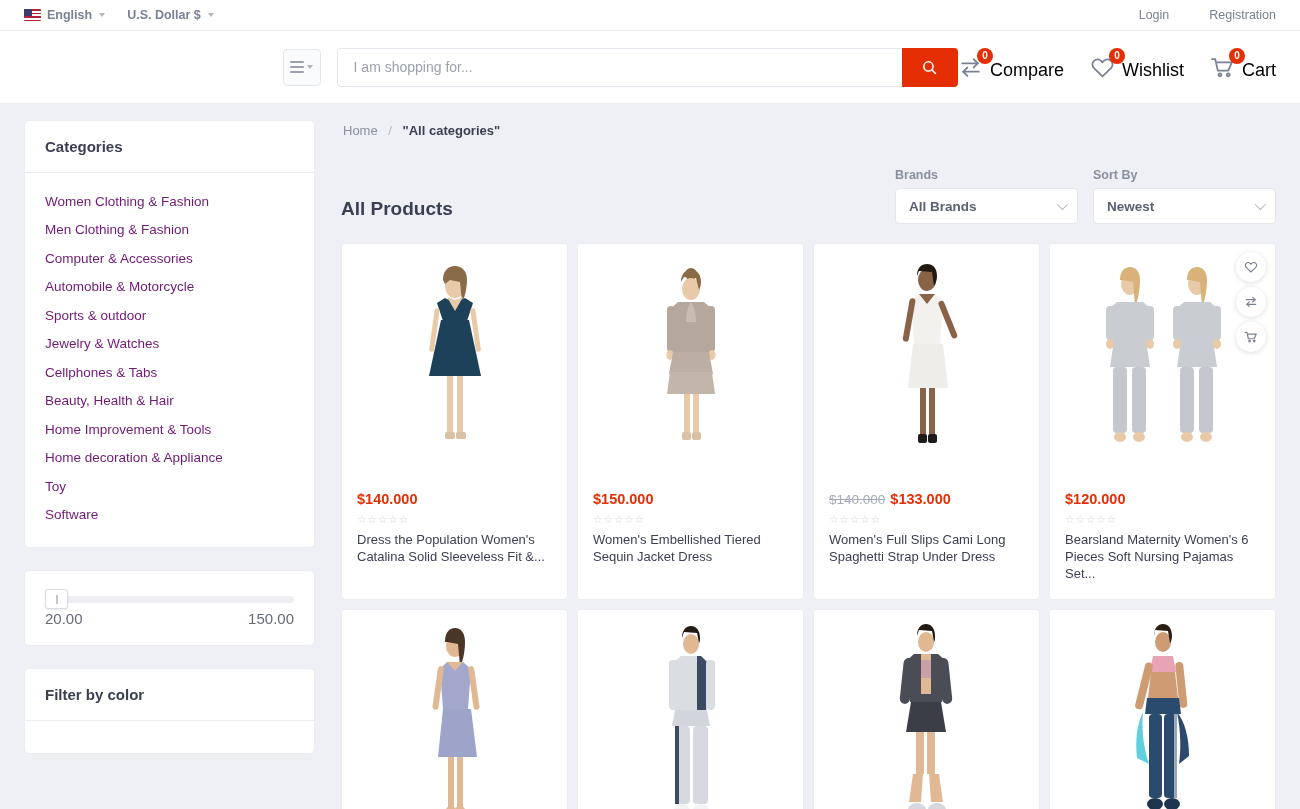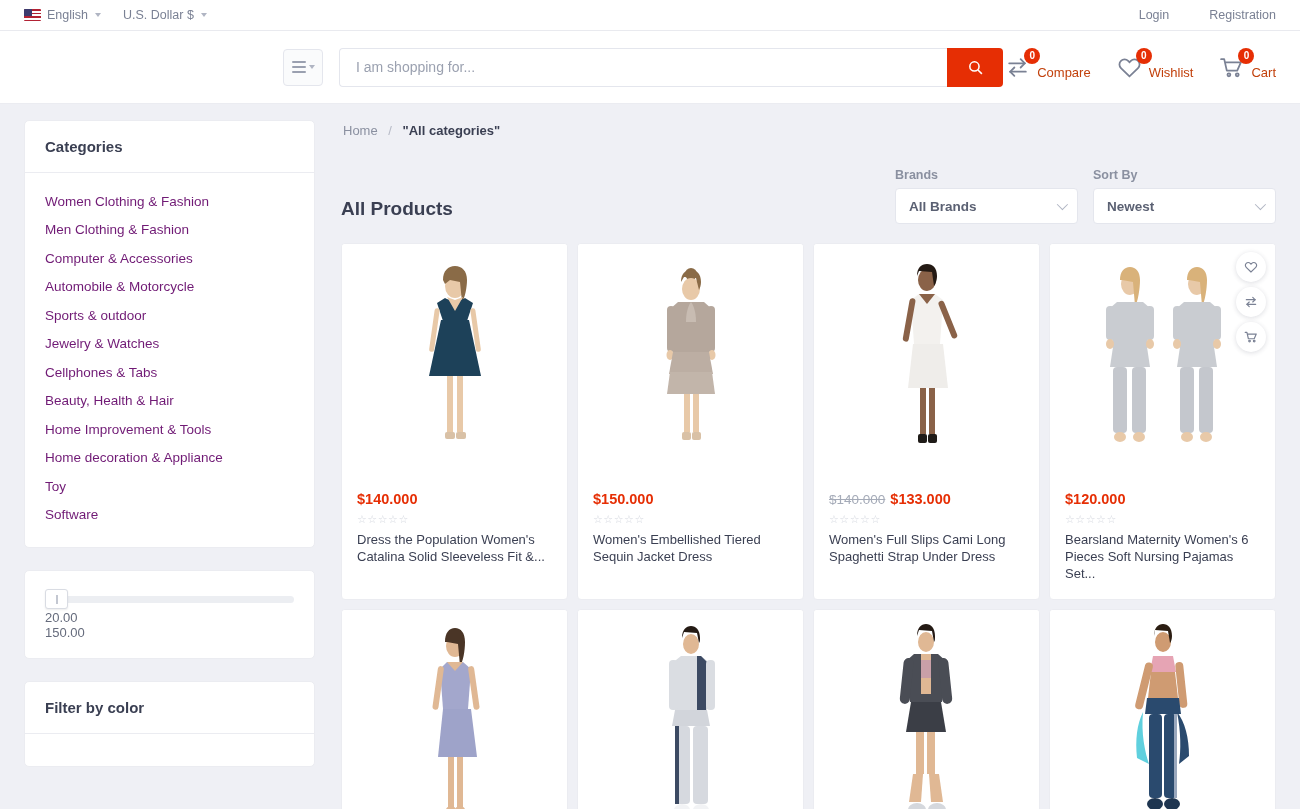--- a/index.html
+++ b/index.html
@@ -17,21 +17,21 @@
     background: #ffffff;
     border-bottom: 1px solid #e9eaef;
     display: flex;
     align-items: center;
     padding: 0 24px;
     font-size: 12.5px;
     color: #7a8194;
   }
   .topbar-left { display: flex; align-items: center; gap: 22px; }
   .topbar-right { margin-left: auto; display: flex; align-items: center; gap: 40px; }
-  .tb-item { display: flex; align-items: center; gap: 6px; cursor: pointer; color: #7a8194; }
+  .tb-item { display: flex; align-items: center; gap: 6px; cursor: pointer; color: #7a8194; font-weight: bold; }
   .flag {
     width: 17px; height: 12px; border-radius: 1px;
     background: linear-gradient(#b22234 0 15%, #fff 15% 30%, #b22234 30% 45%,
                 #fff 45% 60%, #b22234 60% 75%, #fff 75% 90%, #b22234 90% 100%);
     position: relative; flex: none; overflow: hidden;
   }
   .flag::before {
     content: ""; position: absolute; left: 0; top: 0;
     width: 8px; height: 7px; background: #3c3b6e;
   }
@@ -75,21 +75,21 @@
   }
   .searchwrap input::placeholder { color: #9ba1b0; }
   .search-btn {
     width: 56px; background: #e62e04; border: none;
     border-radius: 0 4px 4px 0; cursor: pointer;
     display: flex; align-items: center; justify-content: center;
   }
   .hdr-actions { margin-left: auto; display: flex; align-items: center; gap: 26px; }
   .hdr-act { display: flex; align-items: flex-end; gap: 7px; cursor: pointer; position: relative; }
   .hdr-act .ic { width: 25px; height: 25px; display: block; }
-  .hdr-act .lbl { font-size: 13px; color: #c2410c; line-height: 1; padding-bottom: 1px; }
+  .hdr-act .lbl { font-size: 18px; color: #000000; line-height: 1; padding-bottom: 1px; }
   .badge {
     position: absolute; top: -7px; left: 19px;
     min-width: 16px; height: 16px; border-radius: 8px;
     background: #e62e04; color: #fff; font-size: 10px;
     display: flex; align-items: center; justify-content: center;
     padding: 0 4px; font-weight: bold;
   }
 
   
   .page { display: flex; padding: 0 24px; gap: 26px; }
@@ -122,21 +122,21 @@
     width: 23px; height: 20px; background: #fff;
     border: 1px solid #d9dce3; border-radius: 3px;
     box-shadow: 0 1px 2px rgba(0,0,0,.08); cursor: grab;
     display: flex; align-items: center; justify-content: center;
   }
   .slider-handle::after {
     content: ""; width: 2px; height: 9px; background: #c3c7d1;
   }
   .price-vals {
     display: flex; justify-content: space-between;
-    font-size: 13px; color: #656b7c; margin-top: 2px; flex-direction: column;
+    font-size: 15px; color: #656b7c; margin-top: 2px;
   }
 
   
   .crumb { font-size: 13px; color: #8a90a0; padding: 3px 0 0 2px; }
   .crumb .sep { margin: 0 7px; color: #b6bac6; }
   .crumb .cur { color: #3a3f52; font-weight: bold; }
 
   .toolbar { display: flex; align-items: flex-end; margin-top: 30px; }
   .page-title { font-size: 19px; font-weight: bold; color: #3a3f52; padding-bottom: 4px; }
   .filters { margin-left: auto; display: flex; gap: 15px; font-weight: bold; }

